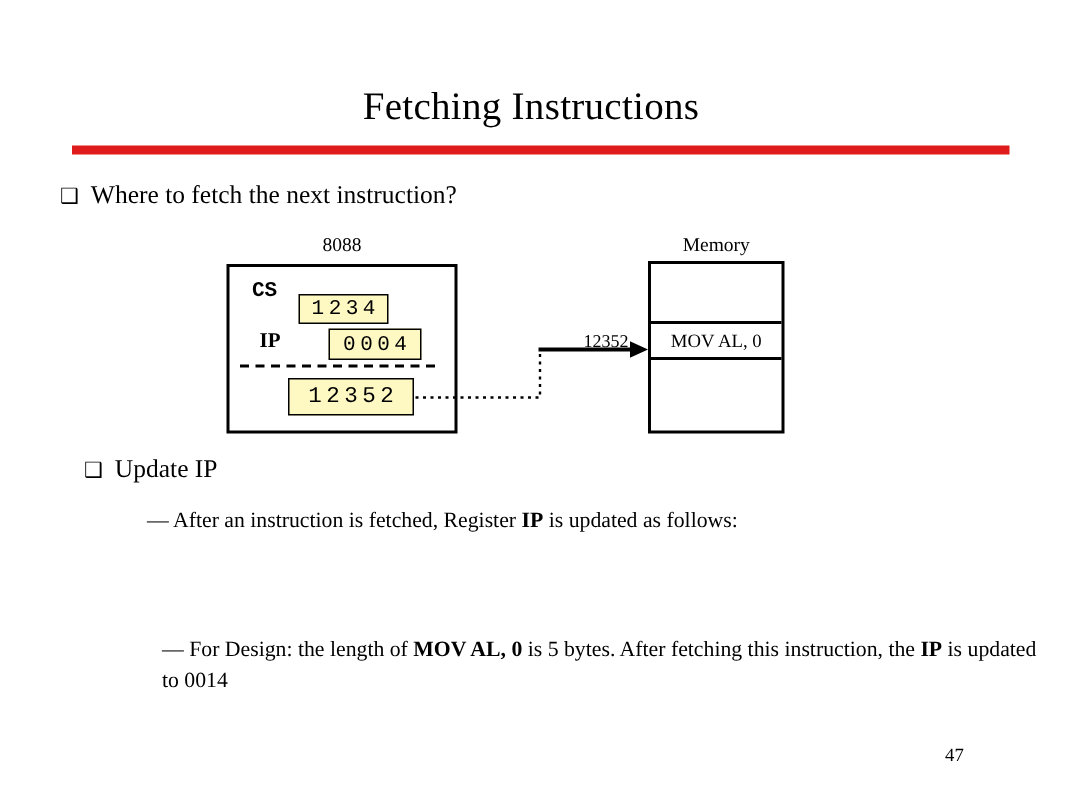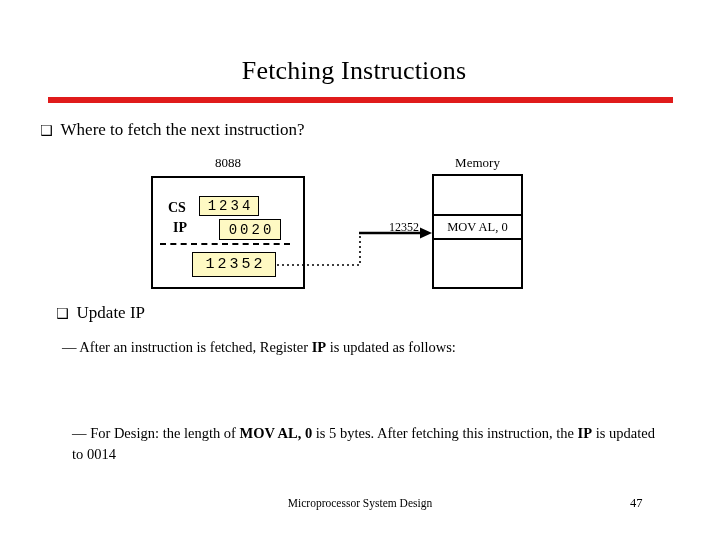--- a/index.html
+++ b/index.html
@@ -56,20 +56,21 @@
     font-family: "Liberation Serif", "DejaVu Serif", serif;
   }
   #bullet-1 { left: 40px; top: 120px; }
   #bullet-2 { left: 56px; top: 303px; }
 
   .dash-row {
     position: absolute;
     font-size: 14.5px;
     font-family: "Liberation Serif", "DejaVu Serif", serif;
     white-space: nowrap;
+    margin-left: 36px;
   }
   #sub-1 { left: 62px; top: 339px; }
   #sub-2 { left: 72px; top: 423px; width: 590px; white-space: normal; line-height: 1.45; }
 
   .formula {
     position: absolute;
     left: 0; top: 375px;
     width: 720px;
     text-align: center;
     font-family: "Liberation Sans", "DejaVu Sans", sans-serif;
@@ -141,21 +142,21 @@
     display: flex;
     align-items: center;
     justify-content: center;
     font-size: 14px;
     letter-spacing: 3px;
     text-indent: 3px;
     font-family: Liberation Mono, monospace;
     background: #fef9c3;
     white-space: nowrap;
   }
-  #cs-label  { left: 168px; top: 200px; }
+  #cs-label  { left: 168px; top: 186px; font-family: Liberation Mono, monospace; }
   #cs-value  { left: 199px; top: 196px; width: 60px;  height: 20px; }
   #ip-label  { left: 173px; top: 220px; }
   #ip-value  { left: 219px; top: 219px; width: 62px;  height: 21px; }
   #sum-value { left: 192px; top: 252px; width: 84px;  height: 25px; font-size: 15px; }
 
   .sep-dash {
     position: absolute;
     left: 160px; top: 243px;
     width: 130px; height: 0;
     border-top: 2px dashed #000;
@@ -206,21 +207,21 @@
 
   <div id="diagram">
 
     <div class="dg-label" id="cpu-title">8088</div>
     <div class="dg-label" id="mem-title">Memory</div>
 
     <div class="cpu-box"></div>
     <div class="reg-label" id="cs-label">CS</div>
     <div class="val-box" id="cs-value">1234</div>
     <div class="reg-label" id="ip-label">IP</div>
-    <div class="val-box" id="ip-value">0020</div>
+    <div class="val-box" id="ip-value">0004</div>
     <div class="sep-dash"></div>
     <div class="val-box" id="sum-value">12352</div>
 
     <svg width="720" height="540" style="position:absolute;left:0;top:0;">
       <path d="M 277 265 L 360 265 L 360 233" fill="none" stroke="#000" stroke-width="1.6" stroke-dasharray="2,3"></path>
       <line x1="359" y1="233" x2="424" y2="233" stroke="#000" stroke-width="2.6"></line>
       <polygon points="432,233 420,227.5 420,238.5" fill="#000"></polygon>
     </svg>
 
     <div class="addr-label">12352</div>
@@ -239,16 +240,15 @@
 
   <div class="dash-row" id="sub-1">
     <span>— </span><span>After an instruction is fetched, Register </span><b>IP</b><span> is updated as follows:</span>
   </div>
 
 
   <div class="dash-row" id="sub-2">
     <span>— </span><span>For Design: the length of </span><b>MOV AL, 0</b><span> is 5 bytes. After fetching this instruction, the </span><b>IP</b><span> is updated to 0014</span>
   </div>
 
-  <div class="footer-text">Microprocessor System Design</div>
   <div class="footer-page">47</div>
 
 </div>
 
 </body></html>

